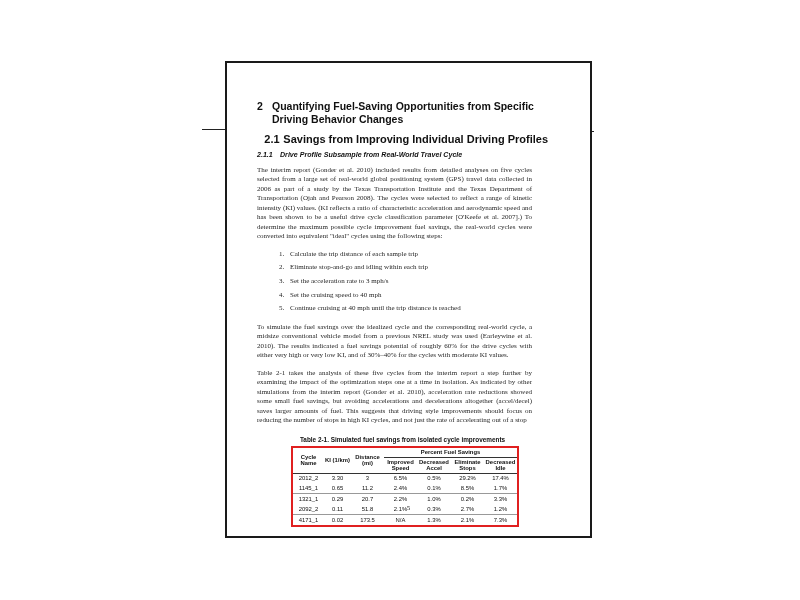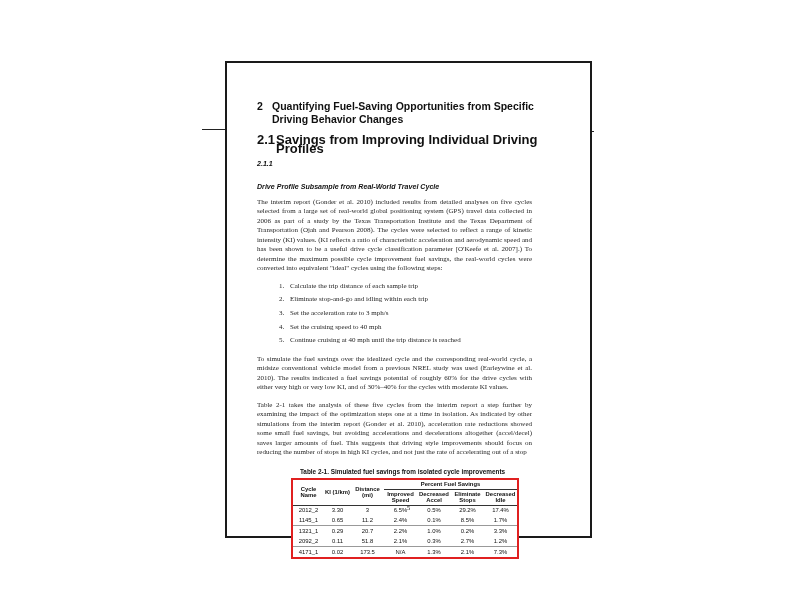--- a/index.html
+++ b/index.html
@@ -6,24 +6,24 @@
   .canvas{position:relative;width:800px;height:600px;background:#ffffff;overflow:hidden;
           font-family:"Liberation Serif",serif;color:#1f1f1f;}
   .sheet{position:absolute;left:225px;top:61px;width:367px;height:477px;
          border:2px solid #1a1a1a;background:#ffffff;box-sizing:border-box;}
   .content{position:absolute;left:30px;top:37px;width:291px;}
 
   .h1{display:flex;font-family:"Liberation Sans",sans-serif;font-weight:bold;
       font-size:10.5px;line-height:12.5px;margin:0 0 10px 0;color:#111;}
   .h1 .num{width:15px;flex:0 0 15px;}
   .h2{display:flex;font-family:"Liberation Sans",sans-serif;font-weight:bold;
-      font-size:13px;line-height:9px;margin:0 0 7px 0;color:#111;}
+      font-size:11px;line-height:9px;margin:0 0 7px 0;color:#111;justify-content:flex-end;}
   .h2 .num{width:19px;flex:0 0 19px;}
   .h3{display:flex;font-family:"Liberation Sans",sans-serif;font-weight:bold;font-style:italic;
-      font-size:7.1px;line-height:8.5px;margin:0 0 6px 0;color:#111;flex-direction:column;}
+      font-size:7.1px;line-height:8.5px;margin:0 0 6px 0;color:#111;}
   .h3 .num{width:23px;flex:0 0 23px;}
 
   .para{font-size:7px;line-height:9.55px;text-align:justify;margin:0 16px 8px 0;}
   .list{margin:2px 0 9px 0;}
   .list-item{display:flex;margin:0 0 4.3px 22px;font-size:7px;line-height:9.3px;}
   .list-item .li-num{width:11px;flex:0 0 11px;}
 
   .tbl-caption{font-family:"Liberation Sans",sans-serif;font-weight:bold;font-size:6.4px;
                text-align:center;margin:10px 0 3px 0;color:#111;}
   .tbl-box{border:2px solid #e02020;width:228px;margin-left:34px;box-sizing:border-box;background:#fff;}

